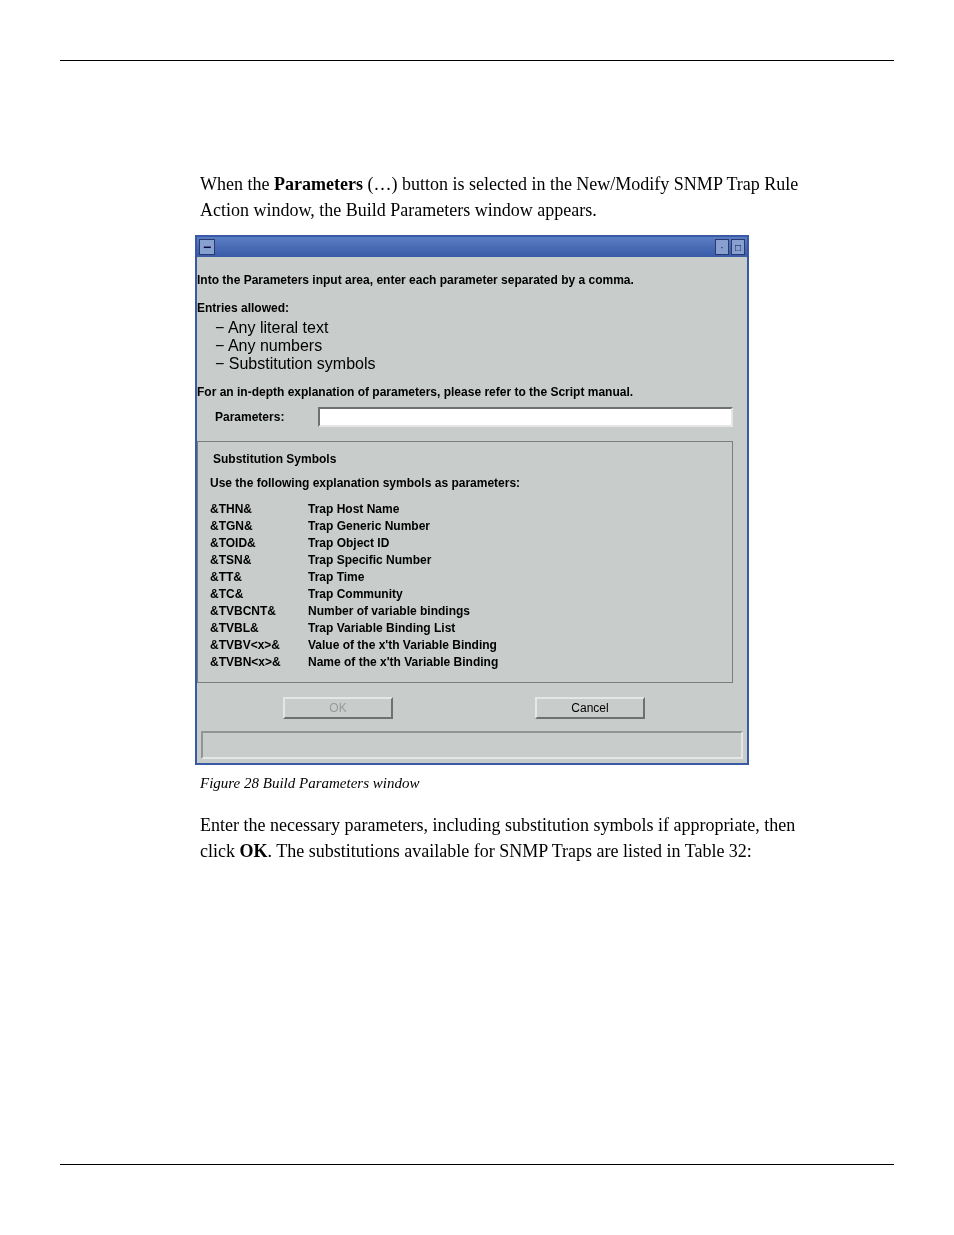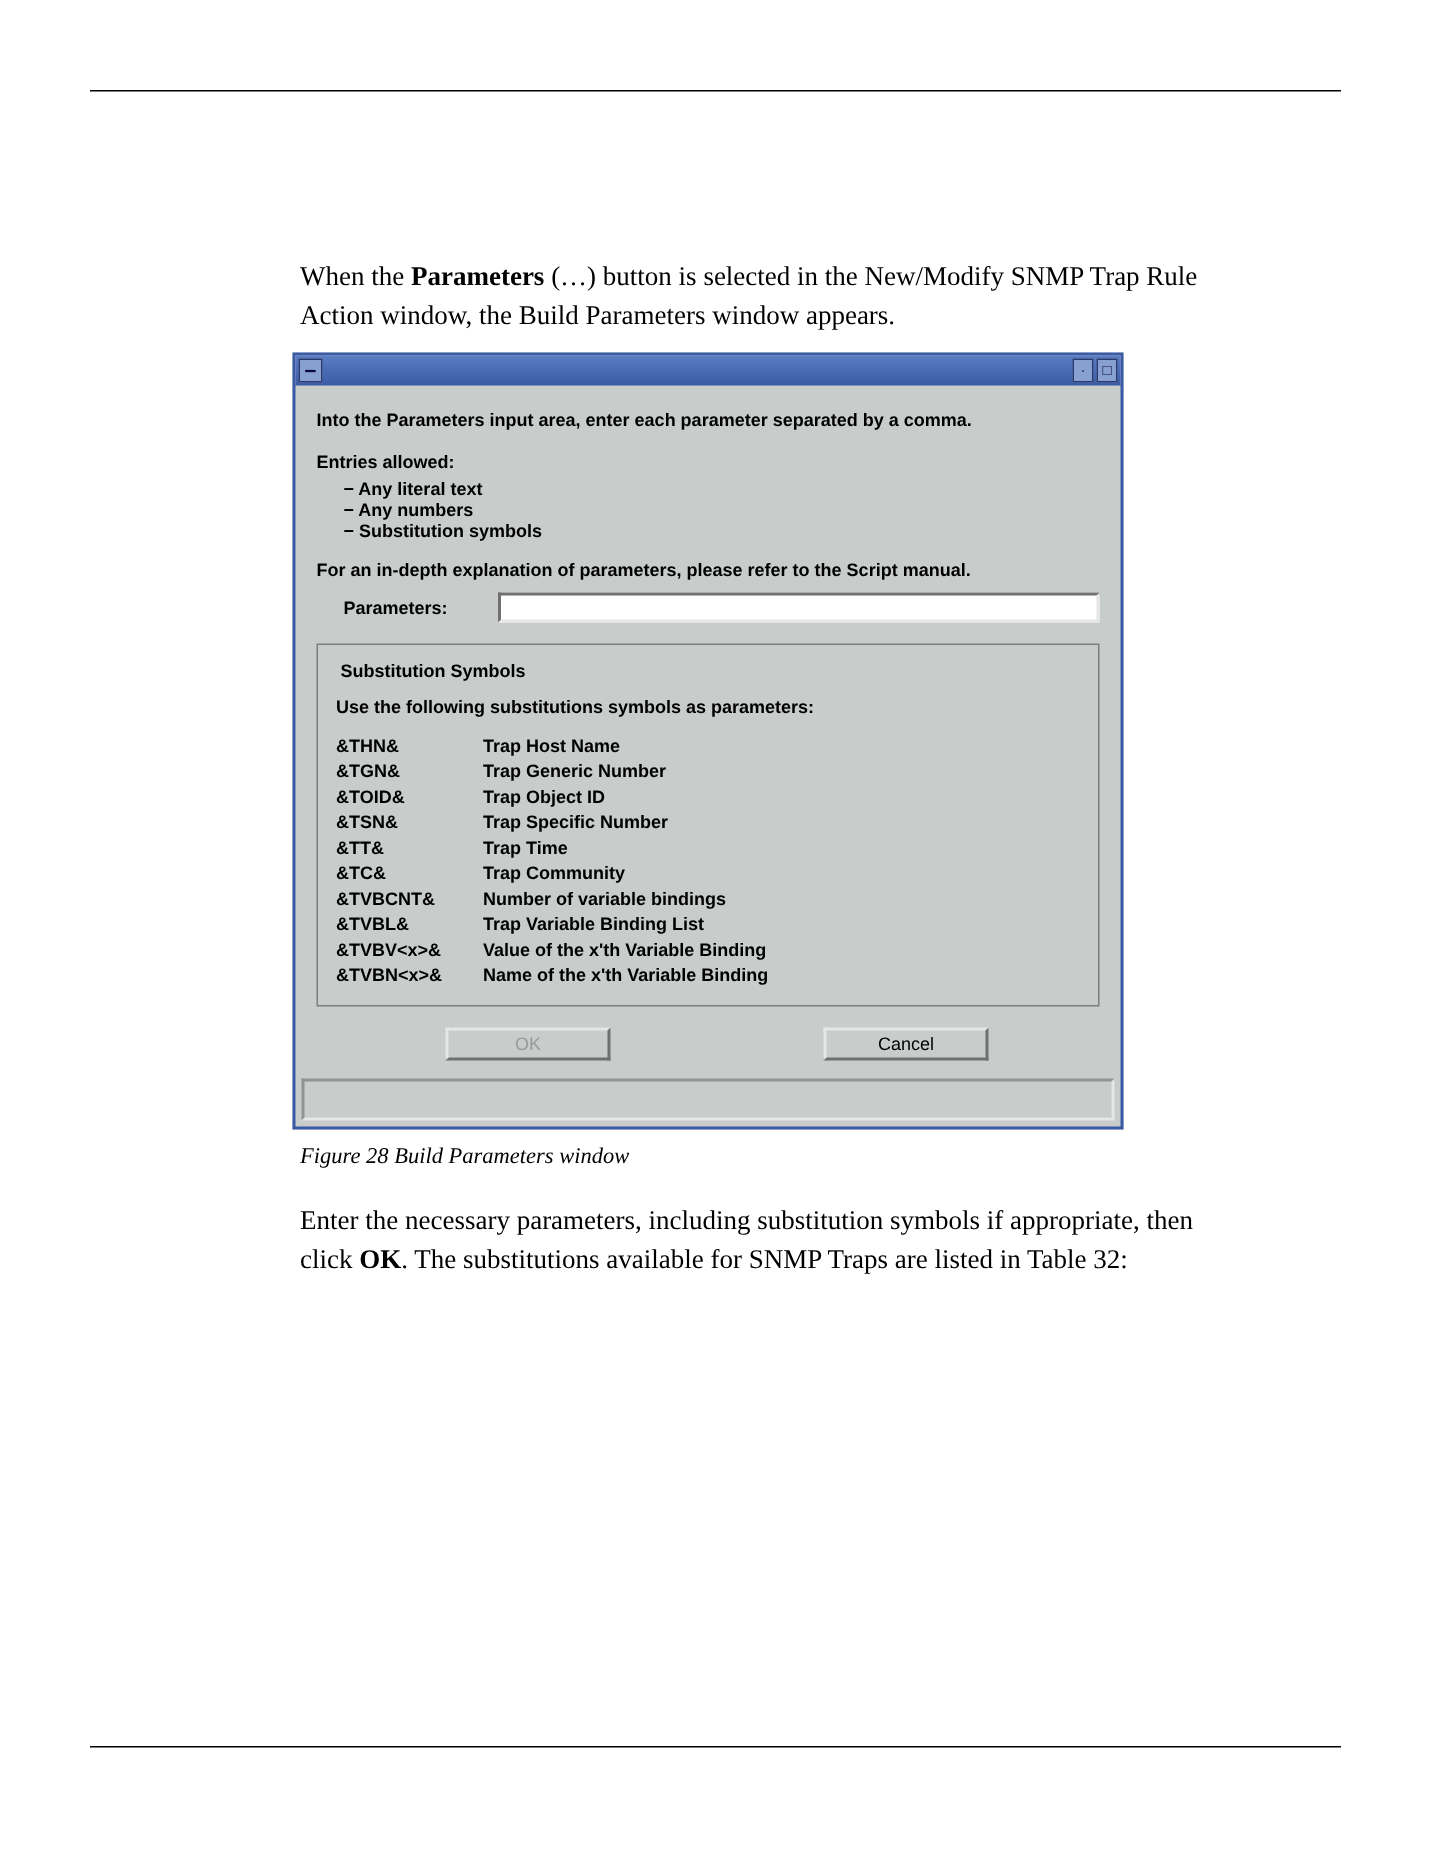--- a/index.html
+++ b/index.html
@@ -96,29 +96,29 @@
   .titlebar .title {
     flex: 1;
     text-align: center;
     font-style: italic;
     font-weight: bold;
     color: #0b1a5a;
     text-shadow: 0 1px 0 rgba(255,255,255,0.2);
     font-size: 13px;
   }
   .win-body {
-    padding: 12px 14px 0 14px;
+    padding: 12px 14px 0 0;
   }
   .win-text { font-weight: bold; font-size: 12px; margin: 4px 0; }
   .allowed-list {
     list-style: none;
     padding: 0 0 0 18px;
     margin: 2px 0 8px 0;
   }
-  .allowed-list li { font-weight: bold; font-size: 12px; }
+  .allowed-list li { font-weight: normal; font-size: 16px; }
   .allowed-list li::before { content: "− "; }
 
   .param-row {
     display: flex;
     align-items: center;
     margin: 8px 0 14px 18px;
     gap: 28px;
   }
   .param-row label {
     font-weight: bold;
@@ -240,21 +240,21 @@
 
           <p class="win-text" style="margin-top:12px;">For an in-depth explanation of parameters, please refer to the Script manual.</p>
 
           <div class="param-row">
             <label>Parameters:</label>
             <input type="text" class="param-input" value="" style="">
           </div>
 
           <div class="fieldset">
             <div class="legend">Substitution Symbols</div>
-            <p class="win-text">Use the following substitutions symbols as parameters:</p>
+            <p class="win-text">Use the following explanation symbols as parameters:</p>
             <table class="symtable" style="margin-top:10px;">
               <tbody id="sym-rows">
                   <tr>
                     <td>&amp;THN&amp;</td>
                     <td>Trap Host Name</td>
                   </tr>
                   <tr>
                     <td>&amp;TGN&amp;</td>
                     <td>Trap Generic Number</td>
                   </tr>

